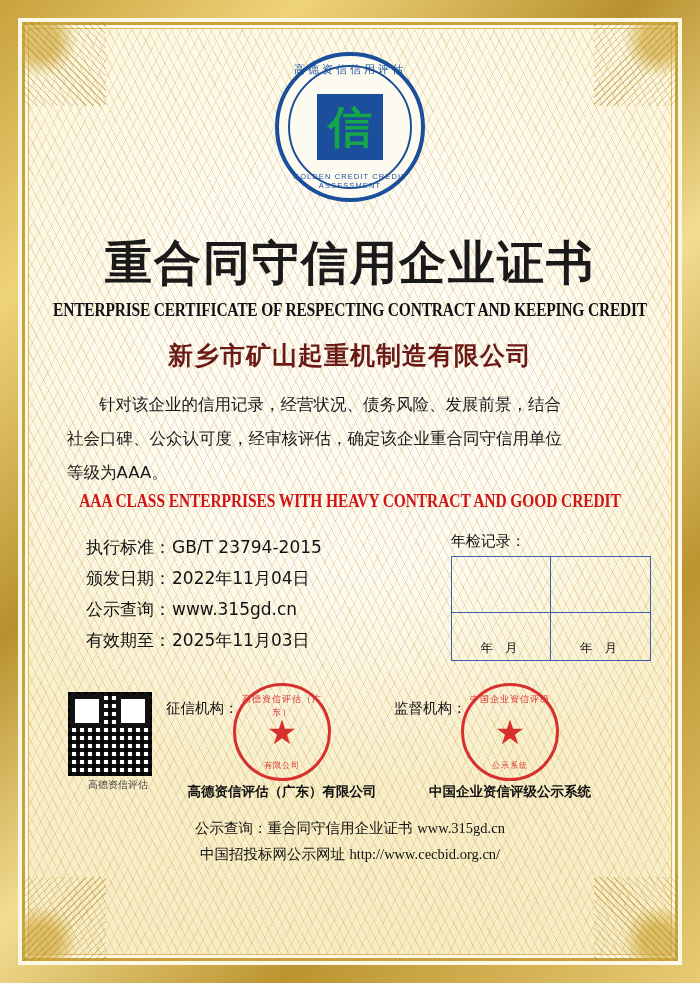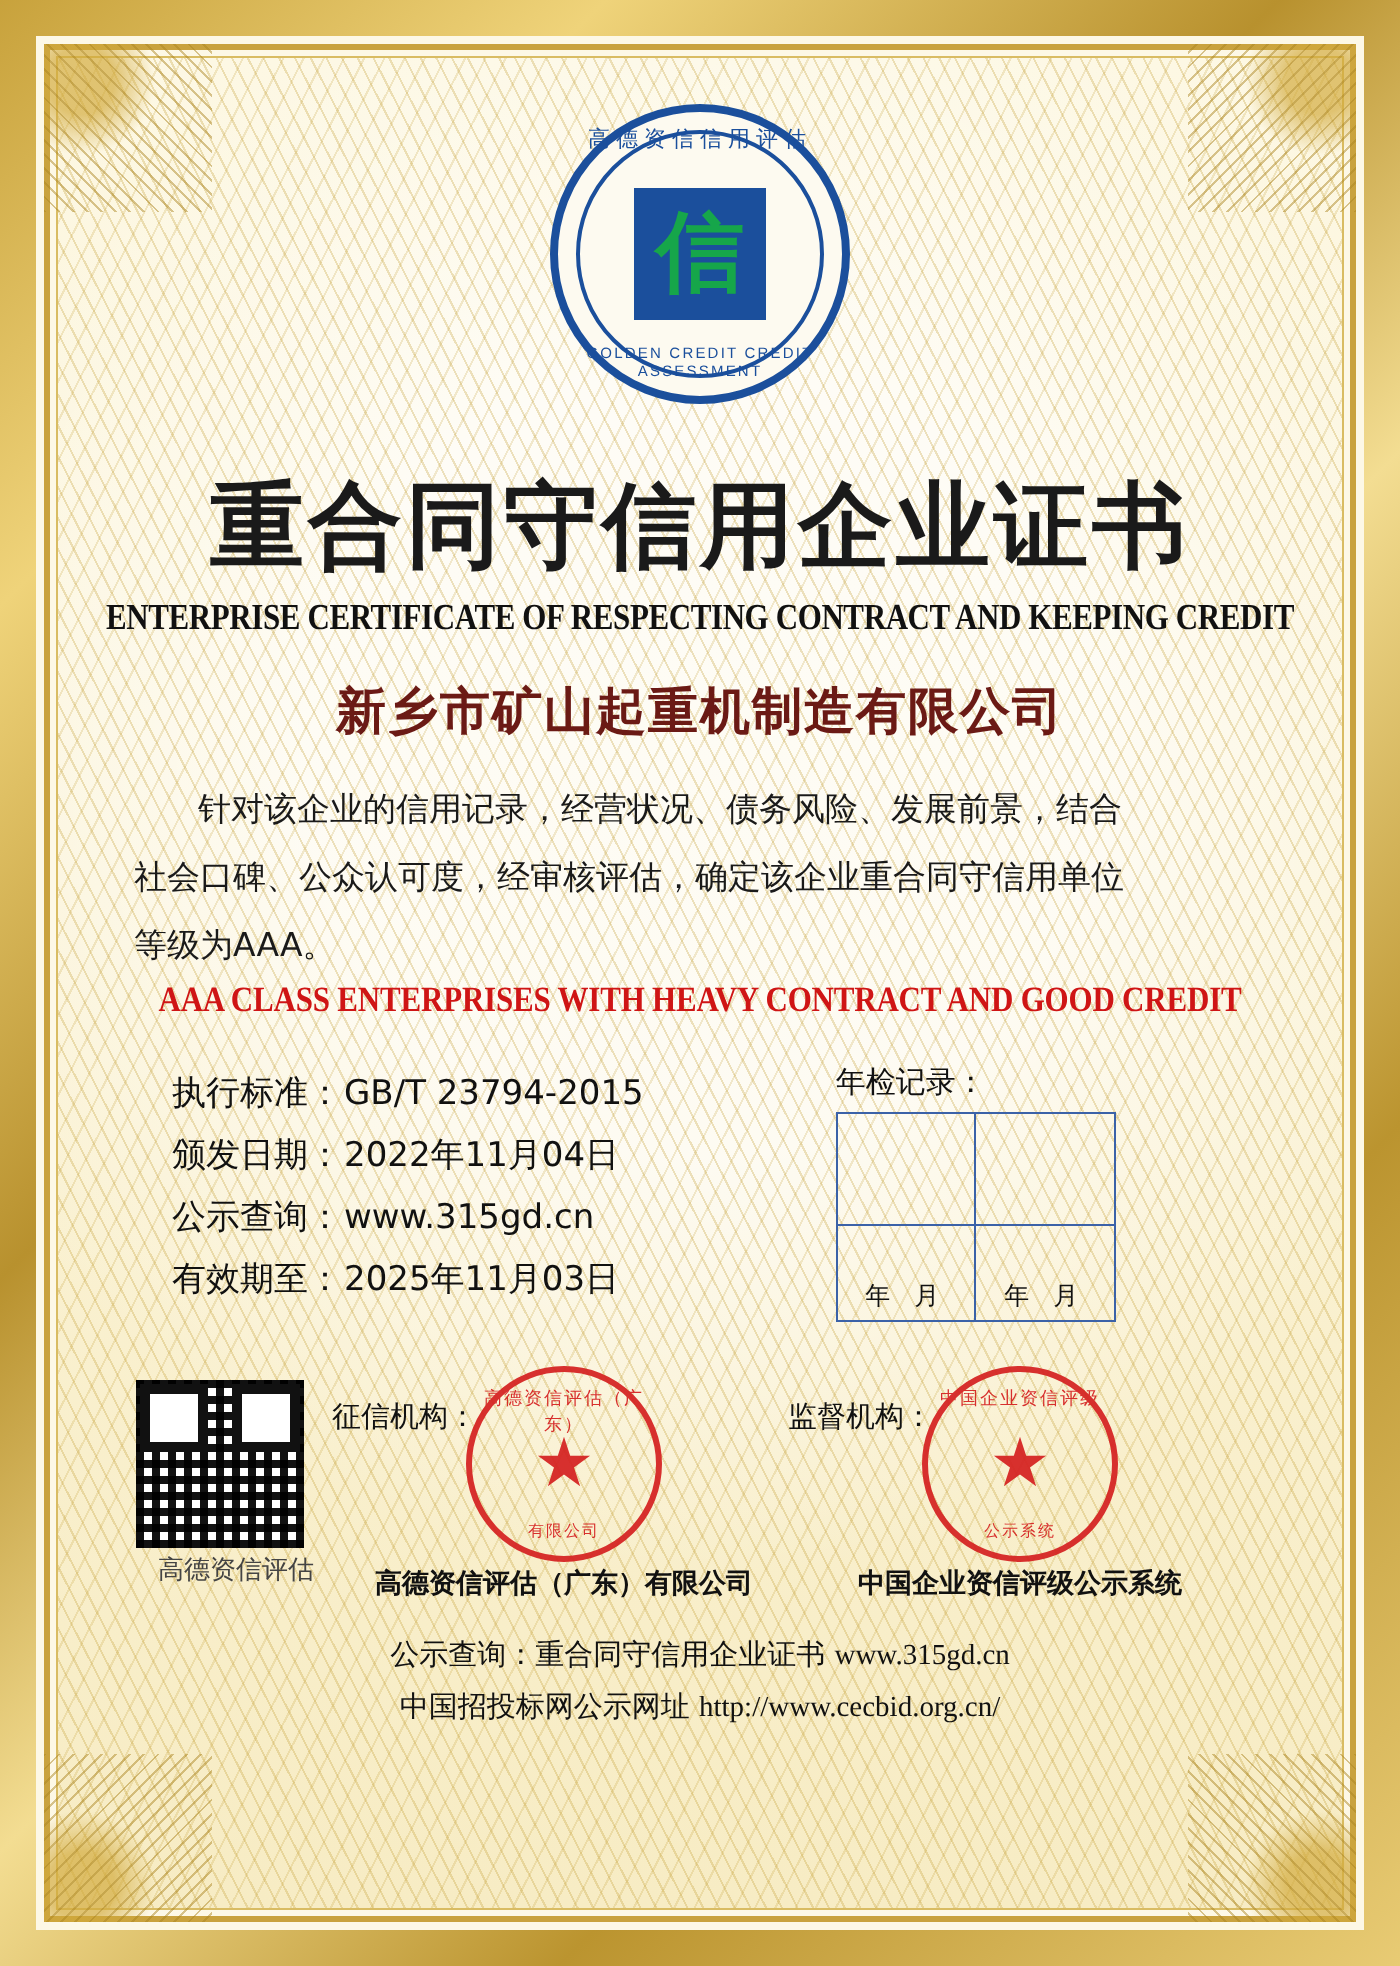--- a/index.html
+++ b/index.html
@@ -166,40 +166,41 @@
     letter-spacing: -.1px;
   }
 
   
   .mid-row {
     margin-top: 22px;
     display: flex;
     align-items: flex-start;
     justify-content: flex-start;
     padding-left: 52px;
+    gap: 33px;
   }
   .info-list {
     text-align: left;
     font-size: 17px;
     line-height: 31px;
     color: #111;
     font-family: "DejaVu Sans", sans-serif;
   }
   .info-list .k { display: inline-block; min-width: 86px; }
   .annual {
     margin-left: 58px;
     text-align: left;
     padding-left: 38px;
   }
   .annual-label {
     font-size: 15px; color: #111; margin-bottom: 5px;
     font-family: "DejaVu Sans", sans-serif;
   }
   .annual-table {
-    width: 140px;
+    width: 200px;
     border-collapse: collapse;
   }
   .annual-table td {
     border: 1px solid #3b62a8;
     height: 48px;
     width: 50%;
     text-align: center;
     vertical-align: bottom;
     font-size: 12.5px;
     color: #111;
@@ -226,21 +227,21 @@
     position: relative;
   }
   .qr::before, .qr::after {
     content:"";
     position:absolute; width:24px; height:24px;
     border: 5px solid #111; background:#fff;
   }
   .qr::before { left:2px; top:2px; }
   .qr::after { right:2px; top:2px; }
   .qr-cap {
-    font-size: 13px; color: #444; margin-top: 2px;
+    font-size: 10px; color: #444; margin-top: 2px;
     font-family: Liberation Sans, sans-serif;
   }
   .qr-col { width: 100px; text-align: center; }
 
   .org { width: 228px; text-align: center; position: relative; }
   .org-label {
     position: absolute; left: -2px; top: 16px;
     font-size: 14.5px; color: #111;
     font-family: "DejaVu Sans", sans-serif;
   }

